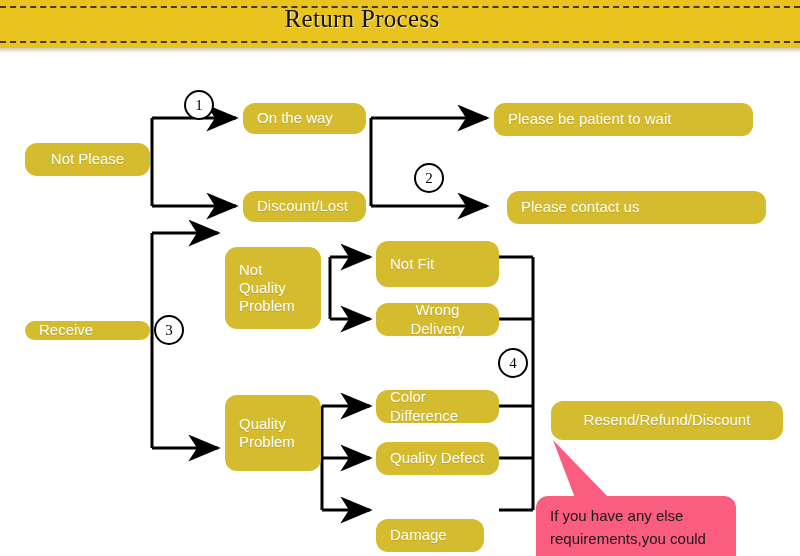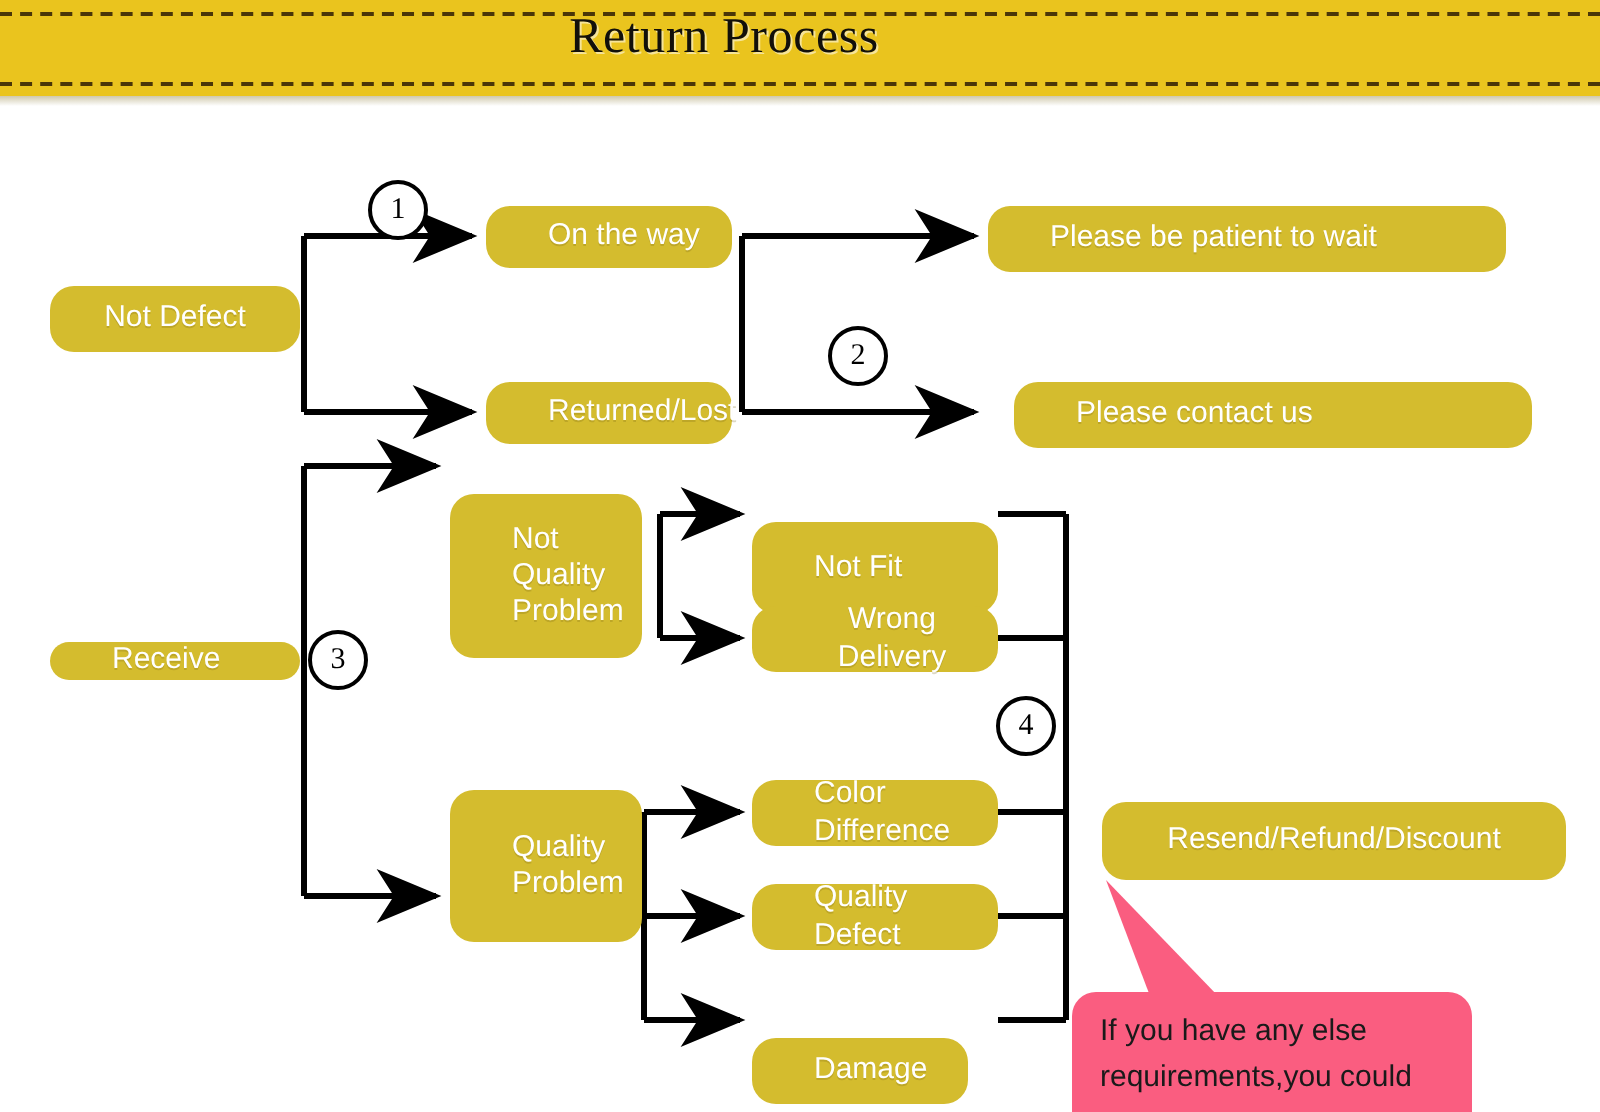--- a/index.html
+++ b/index.html
@@ -88,21 +88,21 @@
     text-shadow: 0 1px 0 rgba(120,100,20,0.25);
   }
   .node.pad-center {
     justify-content: center;
   }
   .node .txt {
     padding: 0 14px;
     white-space: pre-line;
   }
   .node.left .txt {
-    padding-left: 31px;
+    padding-left: 14px;
   }
 
   
   .step {
     position: absolute;
     width: 30px;
     height: 30px;
     border: 2px solid #000000;
     border-radius: 50%;
     background: #ffffff;
@@ -188,29 +188,29 @@
       <path d="M533,204 L533,457"></path>
       <path d="M499,204 L533,204"></path>
       <path d="M499,266 L533,266"></path>
       <path d="M499,353 L533,353"></path>
       <path d="M499,405 L533,405"></path>
       <path d="M499,457 L533,457"></path>
     </g>
   </svg>
 
   <div class="node pad-center" style="left:25px; top:90px; width:125px; height:33px;">
-    <span class="txt">Not Defect</span>
+    <span class="txt">Not Please</span>
   </div>
 
   <div class="node left" style="left:243px; top:50px; width:123px; height:31px;">
     <span class="txt">On the way</span>
   </div>
 
   <div class="node left" style="left:243px; top:138px; width:123px; height:31px;">
-    <span class="txt">Returned/Lost</span>
+    <span class="txt">Discount/Lost</span>
   </div>
 
   <div class="node left" style="left:494px; top:50px; width:259px; height:33px;border-radius:11px;">
     <span class="txt">Please be patient to wait</span>
   </div>
 
   <div class="node left" style="left:494px; top:138px; width:259px; height:33px;margin-left:13px;">
     <span class="txt">Please contact us</span>
   </div>
 
@@ -222,21 +222,21 @@
     <span class="txt">Not
 Quality
 Problem</span>
   </div>
 
   <div class="node left" style="left:225px; top:342px; width:96px; height:76px;">
     <span class="txt">Quality
 Problem</span>
   </div>
 
-  <div class="node left" style="left:376px; top:188px; width:123px; height:46px;margin-top:20px;">
+  <div class="node left" style="left:376px; top:188px; width:123px; height:46px;">
     <span class="txt">Not Fit</span>
   </div>
 
   <div class="node left" style="left:376px; top:250px; width:123px; height:33px;text-align:center;">
     <span class="txt">Wrong Delivery</span>
   </div>
 
   <div class="node left" style="left:376px; top:337px; width:123px; height:33px;">
     <span class="txt">Color Difference</span>
   </div>

